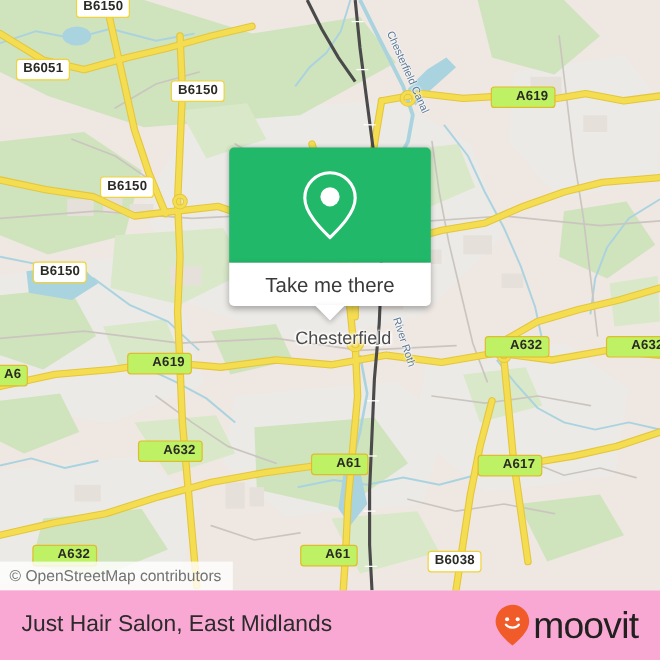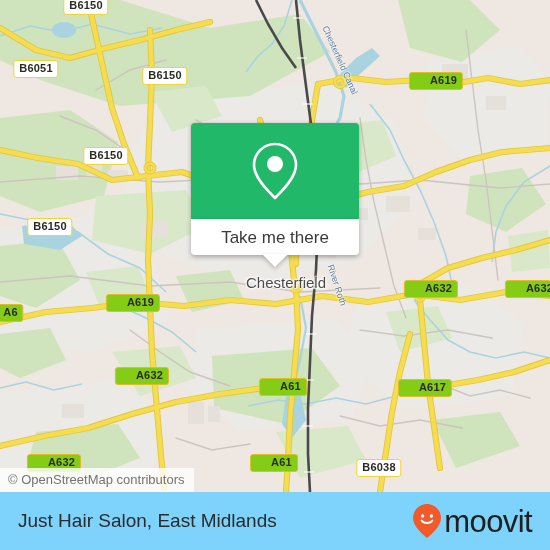--- a/index.html
+++ b/index.html
@@ -14,21 +14,21 @@
   .map{position:absolute;left:0;top:0;width:550px;height:492px;overflow:hidden;background:#efe9e4;}
   .map-canvas{position:absolute;left:0;top:0;width:550px;height:492px;}
 
   
   .shield{
     position:absolute;transform:translate(-50%,-50%);
     font-size:11px;font-weight:bold;line-height:1;
     padding:2px 5px 3px 5px;border-radius:3px;white-space:nowrap;
     letter-spacing:.2px;
   }
-  .shield.a{background:#84cc16;border:1.5px solid #e0bc2c;color:#2b2b26;padding-left:20px;}
+  .shield.a{background:#bef264;border:1.5px solid #e0bc2c;color:#2b2b26;padding-left:20px;}
   .shield.b{background:#ffffff;border:1.5px solid #f0d33a;color:#2b2b26;}
 
   
   .place{
     position:absolute;transform:translate(-50%,-50%);
     color:#4a4a4a;font-size:15px;white-space:nowrap;
     text-shadow:0 0 3px #fff,0 0 3px #fff,0 0 2px #fff,1px 1px 2px #fff,-1px -1px 2px #fff;
   }
   .waterlabel{
     position:absolute;transform-origin:center center;
@@ -64,21 +64,21 @@
     width:0;height:0;
     border-left:13px solid transparent;
     border-right:13px solid transparent;
     border-top:13px solid #ffffff;
     filter:drop-shadow(0 2px 2px rgba(0,0,0,.22));
   }
 
   
   .footer{
     position:absolute;left:0;top:492px;width:550px;height:58px;
-    background:#7dd3fc;display:flex;align-items:center;
+    background:#f9a8d4;display:flex;align-items:center;
     justify-content:space-between;padding:0 18px 0 18px;
     box-sizing:border-box;
   }
   .footer-title{color:#2b2b2b;font-size:19px;white-space:nowrap;}
   .brand{display:flex;align-items:center;gap:2px;}
   .brand-name{color:#20201e;font-size:31px;font-weight:normal;letter-spacing:-.6px;line-height:1;}
 </style>
 </head>
 <body>
 
@@ -246,21 +246,21 @@
           <path d="M303 426 L313 426"></path>
         <path d="M304 472 L314 472"></path>
       </g>
     </svg>
 
     <div class="waterlabel" style="left:340px;top:60px;transform:translate(-50%,-50%) rotate(66deg);">Chesterfield Canal</div>
     <div class="waterlabel" style="left:337px;top:285px;transform:translate(-50%,-50%) rotate(72deg);">River Roth</div>
 
     <div class="place" style="left:286px;top:282px;">Chesterfield</div>
 
-    <div class="shield b" style="left:36px;top:69px;">B6051</div>
+    <div class="shield b" style="left:36px;top:58px;">B6051</div>
     <div class="shield b" style="left:165px;top:76px;">B6150</div>
     <div class="shield b" style="left:106px;top:156px;">B6150</div>
     <div class="shield b" style="left:50px;top:227px;">B6150</div>
     <div class="shield b" style="left:86px;top:6px;">B6150</div>
     <div class="shield a" style="left:436px;top:81px;">A619</div>
     <div class="shield a" style="left:133px;top:303px;">A619</div>
     <div class="shield a" style="left:431px;top:289px;">A632</div>
     <div class="shield a" style="left:532px;top:289px;">A632</div>
     <div class="shield a" style="left:142px;top:376px;">A632</div>
     <div class="shield a" style="left:54px;top:463px;">A632</div>

